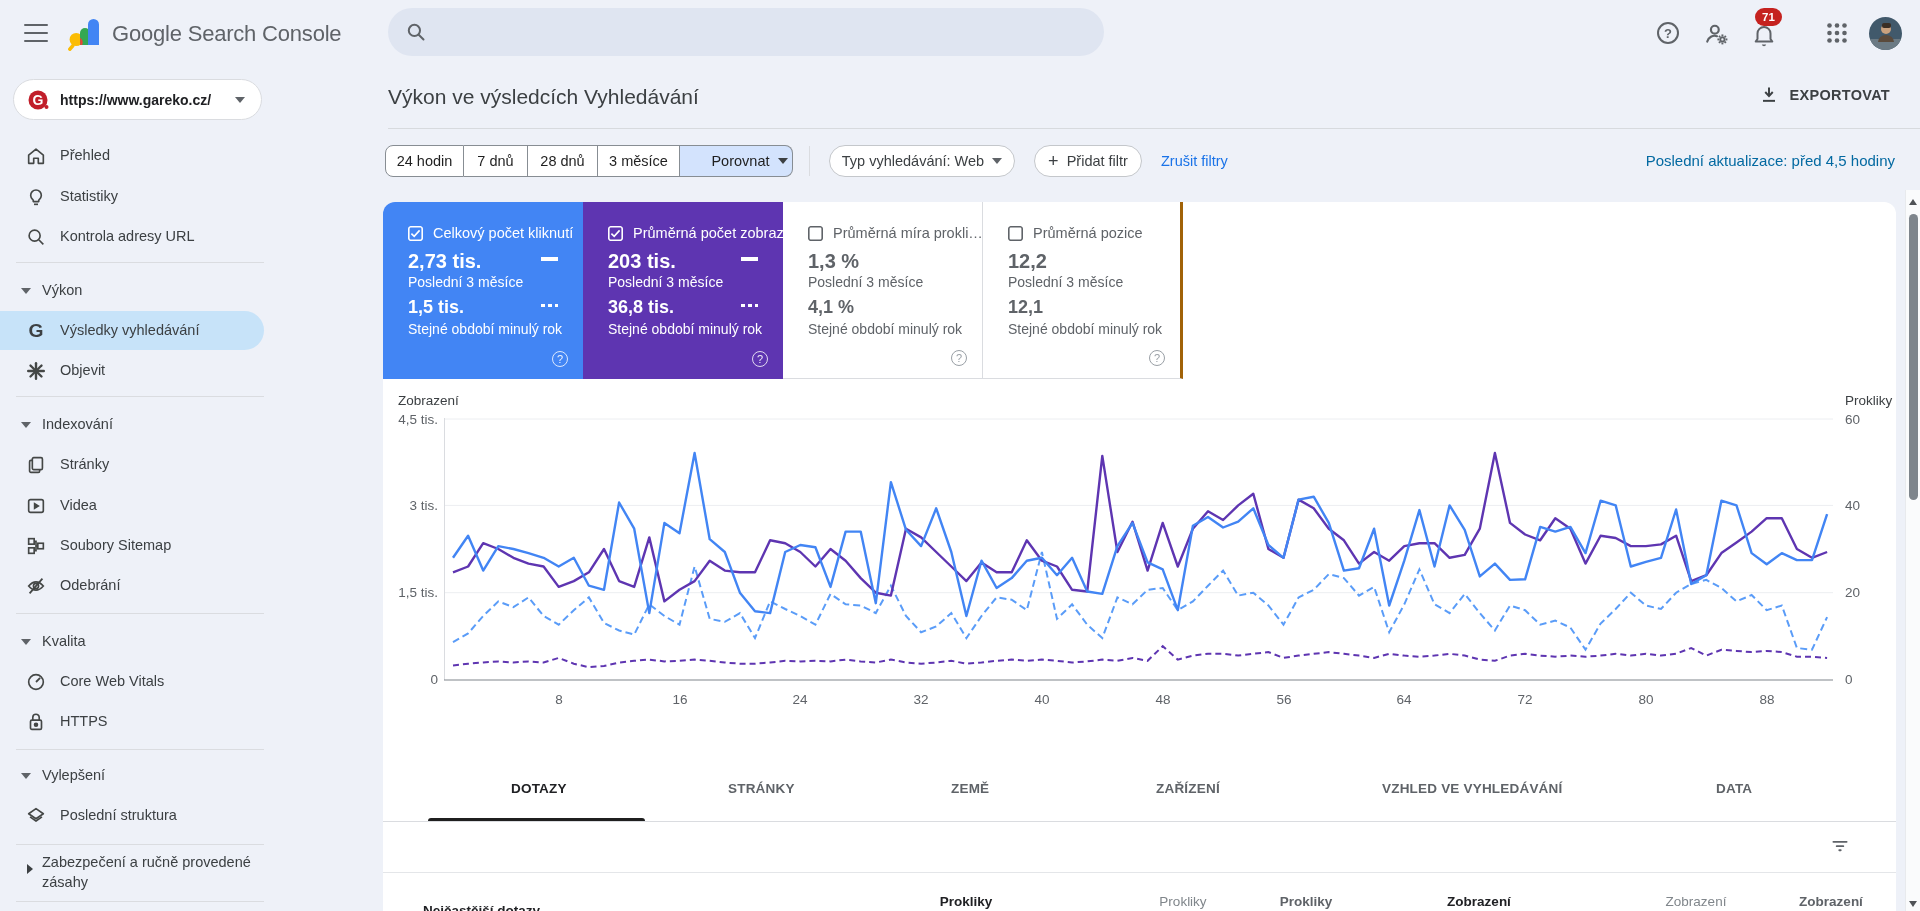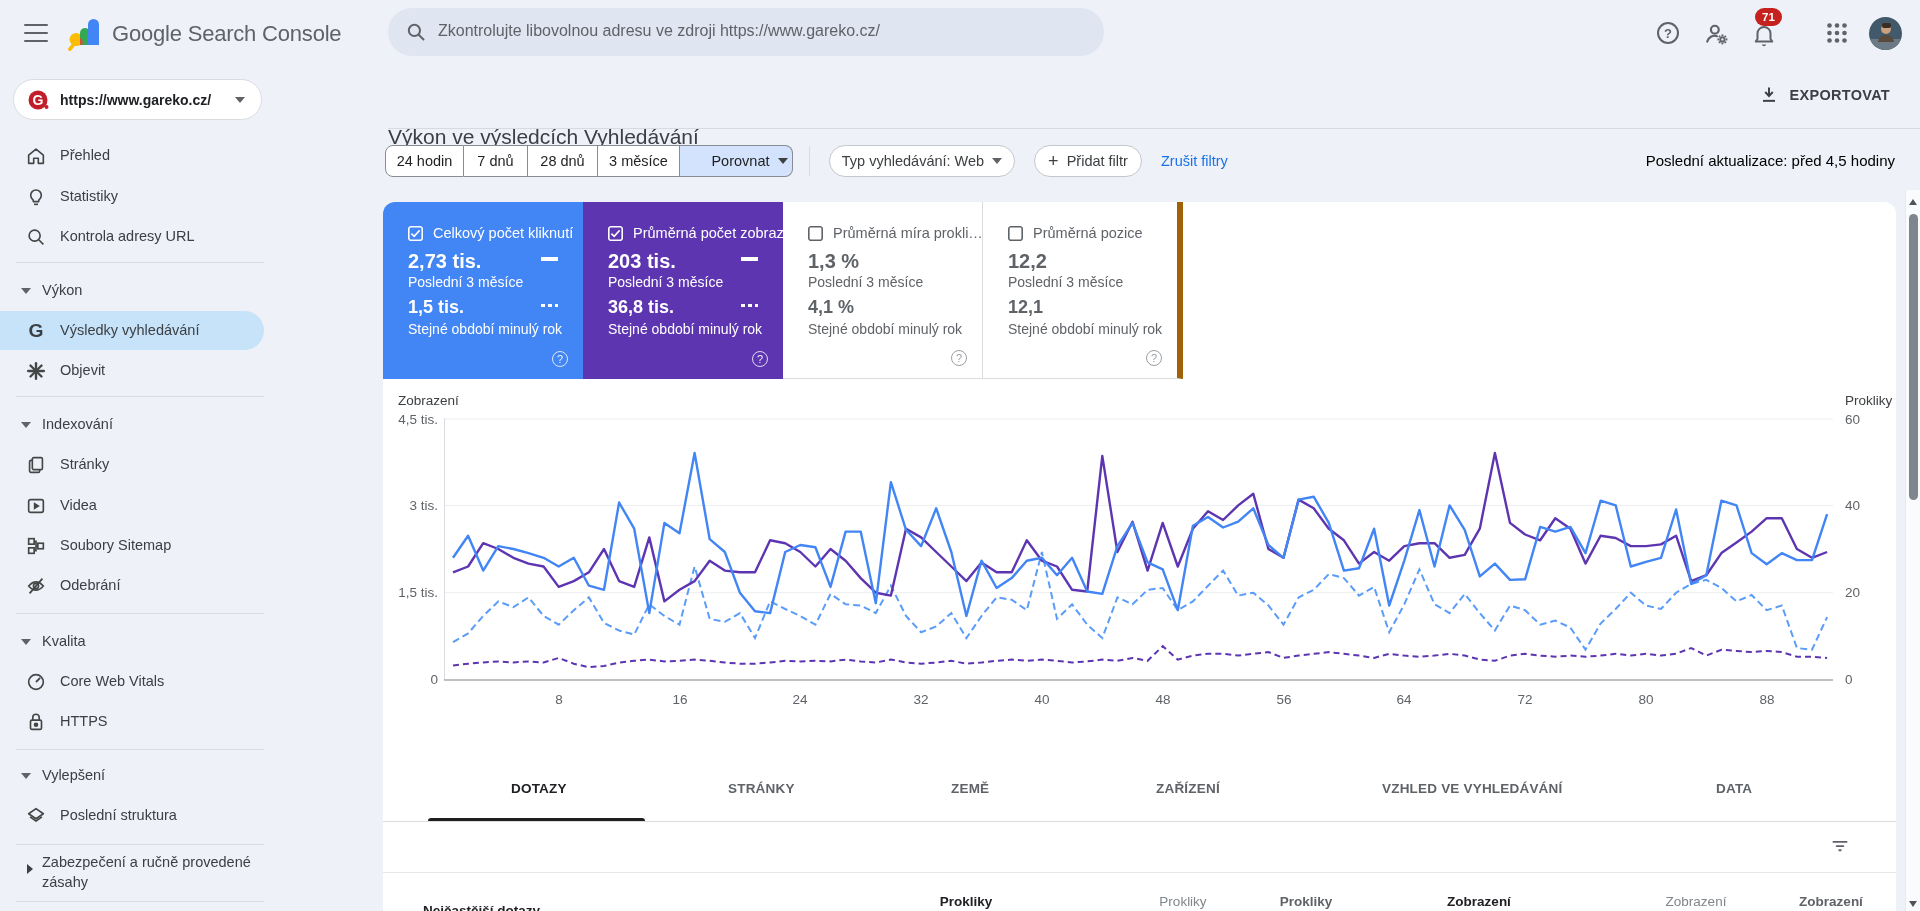--- a/index.html
+++ b/index.html
@@ -21,24 +21,24 @@
 .sideitem .tx { position:absolute; left:60px; top:0px; white-space:nowrap; }
 .sechead { position:absolute; font-size:14.5px; color:#3c4043; left:42px; }
 .divid { position:absolute; left:16px; width:248px; border-top:1px solid #dadce0; }
 #selpill { position:absolute; left:0; top:311px; width:264px; height:39px; background:#c7e3f9;
   border-radius:0 20px 20px 0; }
 .caret { width:0; height:0; border-left:5px solid transparent; border-right:5px solid transparent;
   border-top:6px solid #3c4043; display:inline-block; }
 .careth { position:absolute; width:0; height:0; border-top:5px solid transparent; border-bottom:5px solid transparent;
   border-left:6px solid #3c4043; }
 
-#title { position:absolute; left:388px; top:85px; font-size:21px; color:#3c4043;margin-top:40px; }
+#title { position:absolute; left:388px; top:85px; font-size:21px; color:#3c4043; }
 #export { position:absolute; top:86px; right:30px; font-size:14.5px; font-weight:bold; color:#3c4043; letter-spacing:0.3px; }
 #hr1 { position:absolute; left:388px; top:128px; right:0; border-top:1px solid #d7dade; }
-#lastupd { position:absolute; right:25px; top:152px; font-size:15px; color:#000000;margin-left:45px; }
+#lastupd { position:absolute; right:25px; top:152px; font-size:15px; color:#0369a1;margin-left:45px; }
 
 .seg { position:absolute; top:145px; height:32px; background:#fff; border:1px solid #878d93;
   font-size:14.5px; color:#1f1f1f; text-align:center; }
 .chip { position:absolute; top:145px; height:32px; background:#fff; border:1px solid #c4c7cb;
   border-radius:17px; font-size:14.5px; color:#3c4043; }
 #zrusit { position:absolute; left:1161px; top:153px; font-size:14.5px; color:#1a73e8; }
 
 #panel1 { position:absolute; left:383px; top:202px; width:1513px; height:661px; background:#fff; border-radius:12px; }
 .card { position:absolute; top:0; width:200px; height:177px; }
 .card .cb { position:absolute; left:25px; top:24px; width:15px; height:15px; border-radius:2.5px; }
@@ -75,21 +75,20 @@
   <path d="M12 16 a5 5 0 0 1 10 0 v12 h-10 z" fill="#34a853"></path>
   <path d="M12.2 20.5 a6.6 6.6 0 0 1 2.5 5 a6.6 6.6 0 0 1 -0.6 2.5 h-1.9 z" fill="#ea4335"></path>
   <path d="M20 7.5 a5.5 5.5 0 0 1 11 0 v20.5 h-11 z" fill="#4285f4"></path>
 </svg>
 <div id="logotext">Google Search Console</div>
 <div id="searchbox">
   <svg class="abs" style="left:18px;top:14px" width="20" height="20" viewBox="0 0 20 20">
     <circle cx="8.4" cy="8.4" r="5.6" fill="none" stroke="#5f6368" stroke-width="2"></circle>
     <line x1="12.7" y1="12.7" x2="17.5" y2="17.5" stroke="#5f6368" stroke-width="2" stroke-linecap="round"></line>
   </svg>
-  <div class="ph">Zkontrolujte libovolnou adresu ve zdroji https://www.gareko.cz/</div>
 </div>
 
 <svg class="abs" style="left:1656px;top:21px" width="24" height="24" viewBox="0 0 24 24">
   <circle cx="12" cy="12" r="10" fill="none" stroke="#5f6368" stroke-width="2"></circle>
   <text x="12" y="17" font-size="13" font-weight="bold" fill="#5f6368" text-anchor="middle">?</text>
 </svg>
 <svg class="abs" style="left:1704px;top:21px" width="26" height="26" viewBox="0 0 24 24" fill="#5f6368">
   <circle cx="10" cy="8" r="3.6" fill="none" stroke="#5f6368" stroke-width="2"></circle>
   <path d="M3 19 a7 7 0 0 1 9 -5" fill="none" stroke="#5f6368" stroke-width="2" stroke-linecap="round"></path>
   <g transform="translate(17,17)">
@@ -306,21 +305,21 @@
     <svg class="cb" viewBox="0 0 15 15">
         <rect x="0.8" y="0.8" width="13.4" height="13.4" rx="2" fill="none" stroke="#5f6368" stroke-width="1.6"></rect>
       </svg>
     <div class="ti" style="width:152px">Průměrná míra prokli…</div>
     <div class="n1">1,3 %</div>
     <div class="s1">Poslední 3 měsíce</div>
     <div class="n2">4,1 %</div>
     <div class="s2">Stejné období minulý rok</div>
     <div class="hlp" style="border:1.5px solid #9aa0a6;color:#9aa0a6">?</div>
   </div>
-  <div class="card" style="left:600px;background:#fff;color:#5f6368;border-right:6px solid #a16207;border-bottom:1px solid #dadce0;">
+  <div class="card" style="left:600px;background:#fff;color:#5f6368;border-right:3px solid #a16207;border-bottom:1px solid #dadce0;">
     <svg class="cb" viewBox="0 0 15 15">
         <rect x="0.8" y="0.8" width="13.4" height="13.4" rx="2" fill="none" stroke="#5f6368" stroke-width="1.6"></rect>
       </svg>
     <div class="ti">Průměrná pozice</div>
     <div class="n1">12,2</div>
     <div class="s1">Poslední 3 měsíce</div>
     <div class="n2">12,1</div>
     <div class="s2">Stejné období minulý rok</div>
     <div class="hlp" style="border:1.5px solid #9aa0a6;color:#9aa0a6">?</div>
   </div>

